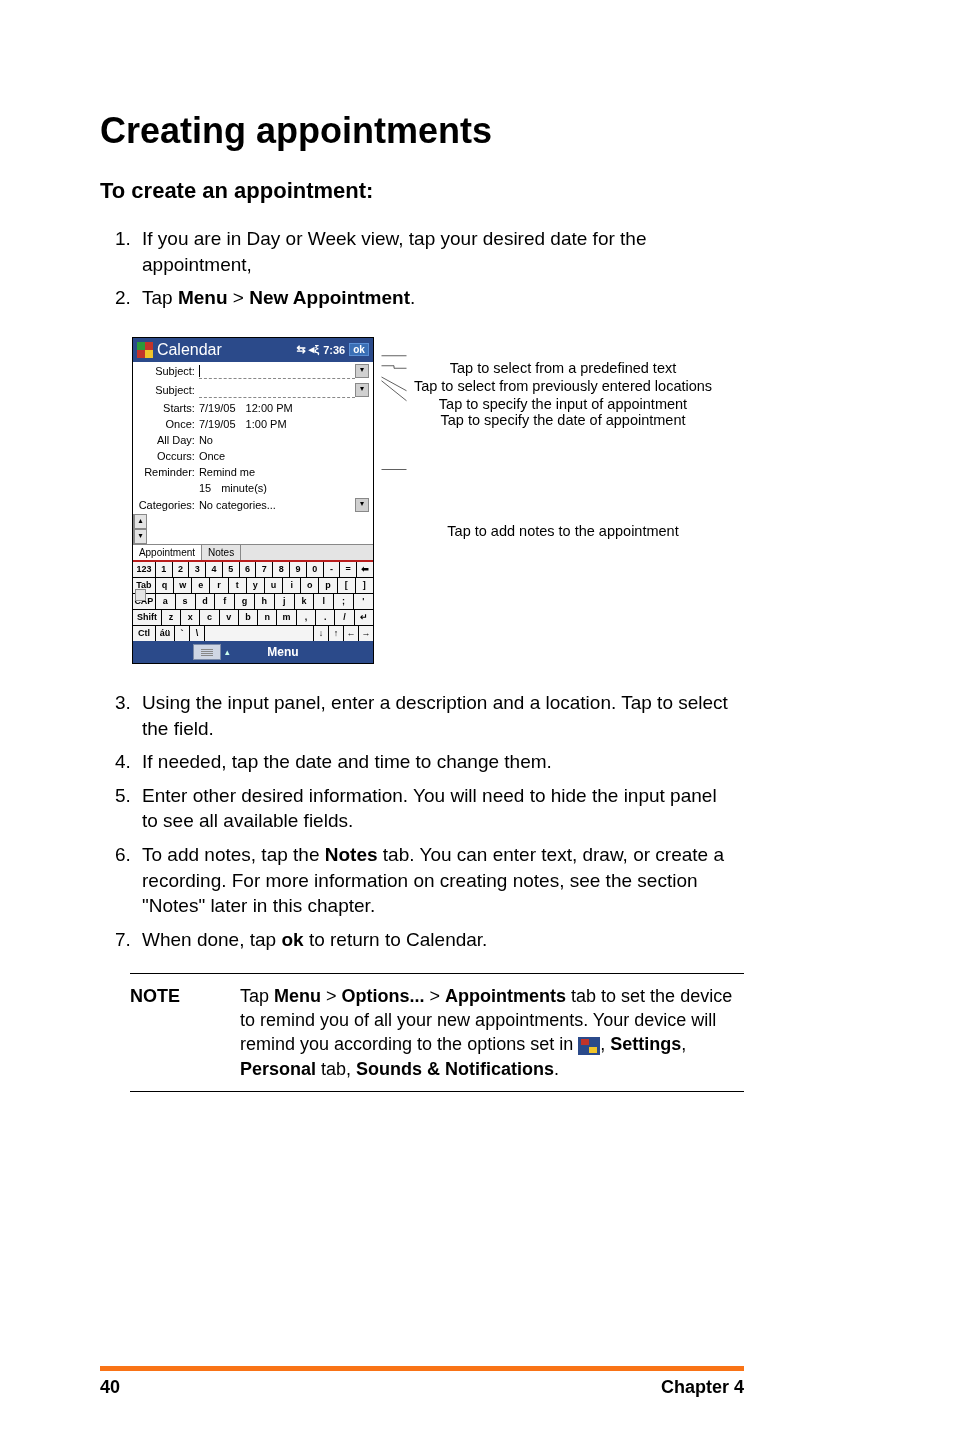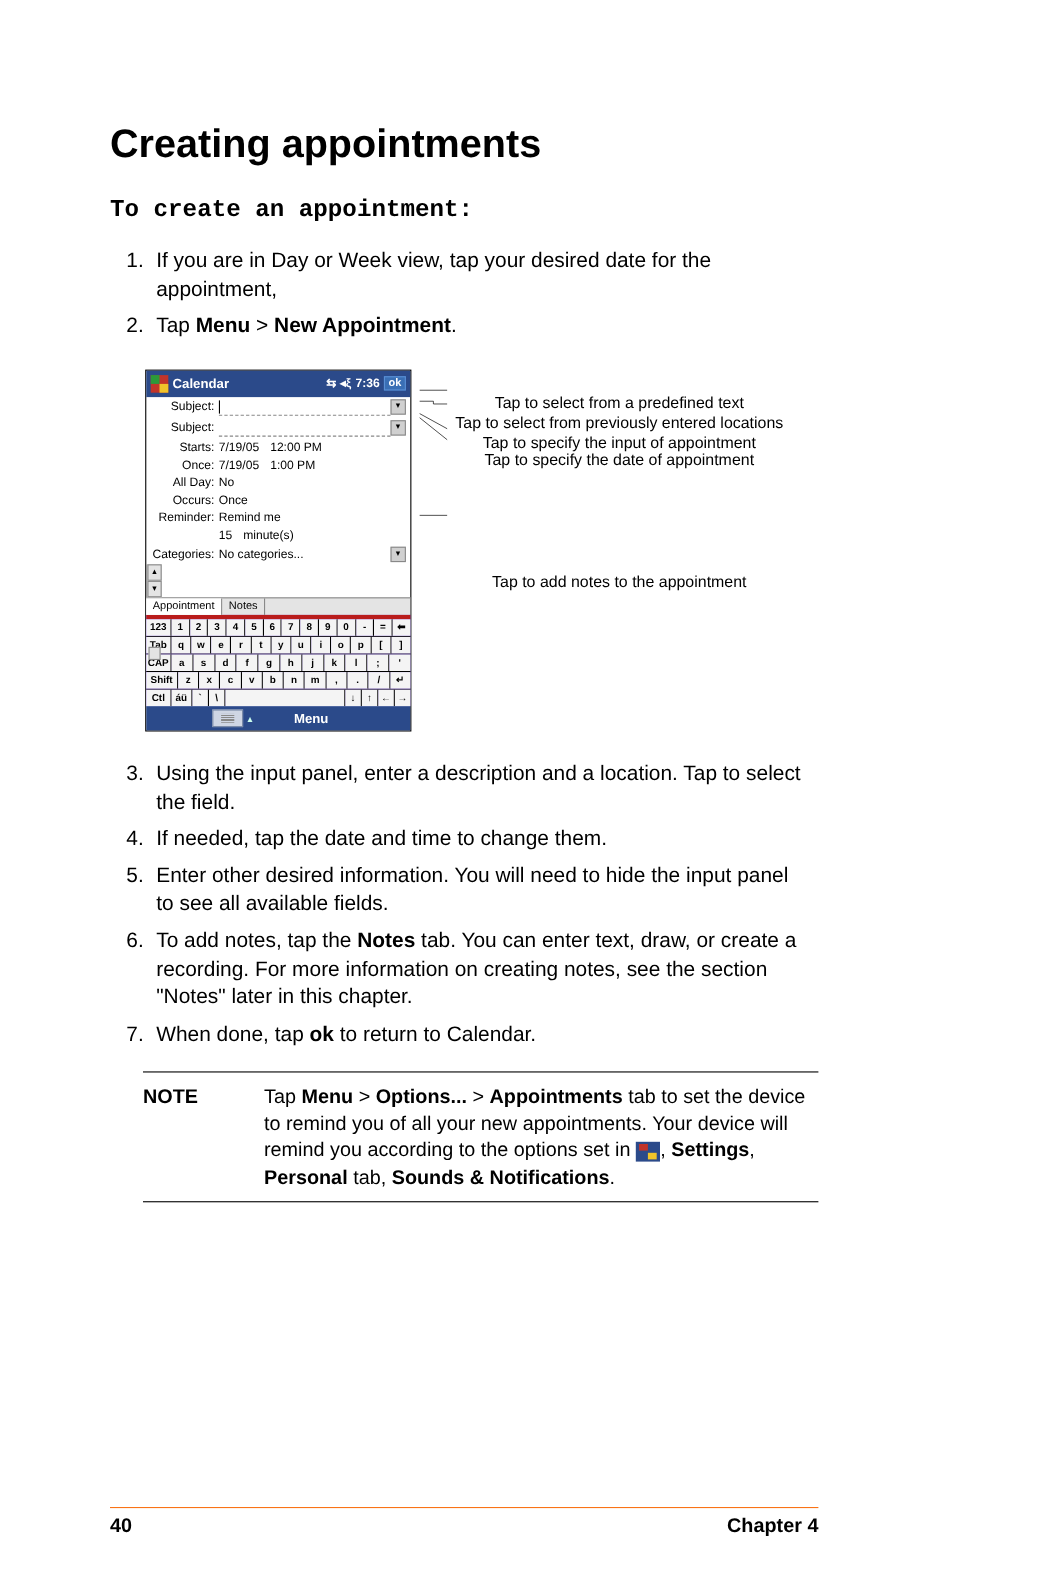--- a/index.html
+++ b/index.html
@@ -18,21 +18,20 @@
   }
   h1 {
     font-size: 36px;
     font-weight: bold;
     margin: 0 0 26px 0;
   }
   h2 {
     font-size: 22px;
     font-weight: bold;
     margin: 0 0 22px 0;
-    font-family: Liberation Mono, monospace;
   }
   ol.main {
     list-style: decimal;
     padding-left: 36px;
     margin: 0 16px 20px 0;
   }
   ol.main > li {
     font-size: 19px;
     line-height: 1.35;
     margin-bottom: 8px;
@@ -74,22 +73,22 @@
   }
   .titlebar .flag::after {
     content: "";
     position: absolute;
     right: 0; bottom: 0;
     width: 8px; height: 8px;
     background: #f0c42a;
   }
   .titlebar .title {
     flex: 1;
-    font-weight: bold;
-    font-size: 12px;
+    font-weight: normal;
+    font-size: 16px;
   }
   .titlebar .status {
     font-size: 11px;
     font-weight: bold;
     margin-right: 4px;
   }
   .titlebar .ok {
     background: #3a6fb5;
     color: #fff;
     font-weight: bold;
@@ -179,22 +178,22 @@
     text-align: right;
   }
   .tabs .tab {
     padding: 2px 6px;
     border-right: 1px solid #888;
   }
   .tabs .tab.active {
     background: #fff;
   }
   .kbd {
-    border-top: 4px solid #b91c1c;
-    background: #8b5cf6;
+    border-top: 2px solid #b91c1c;
+    background: #e5e5e5;
     text-align: center;
   }
   .kbd-row {
     display: flex;
     height: 15px;
     border-bottom: 1px solid #000;
   }
   .kbd-row:last-child {
     border-bottom: none;
   }
@@ -297,21 +296,21 @@
     position: absolute;
     right: 3px; bottom: 2px;
     width: 8px; height: 6px;
     background: #f0c42a;
   }
   .footer {
     position: absolute;
     bottom: 40px;
     left: 100px;
     right: 100px;
-    border-top: 1px solid #f97316;
+    border-top: 5px solid #f97316;
     padding-top: 6px;
     display: flex;
     justify-content: space-between;
     font-size: 18px;
     font-weight: bold;
   }
   .figure-group {
     display: flex;
     align-items: flex-start;
   }

